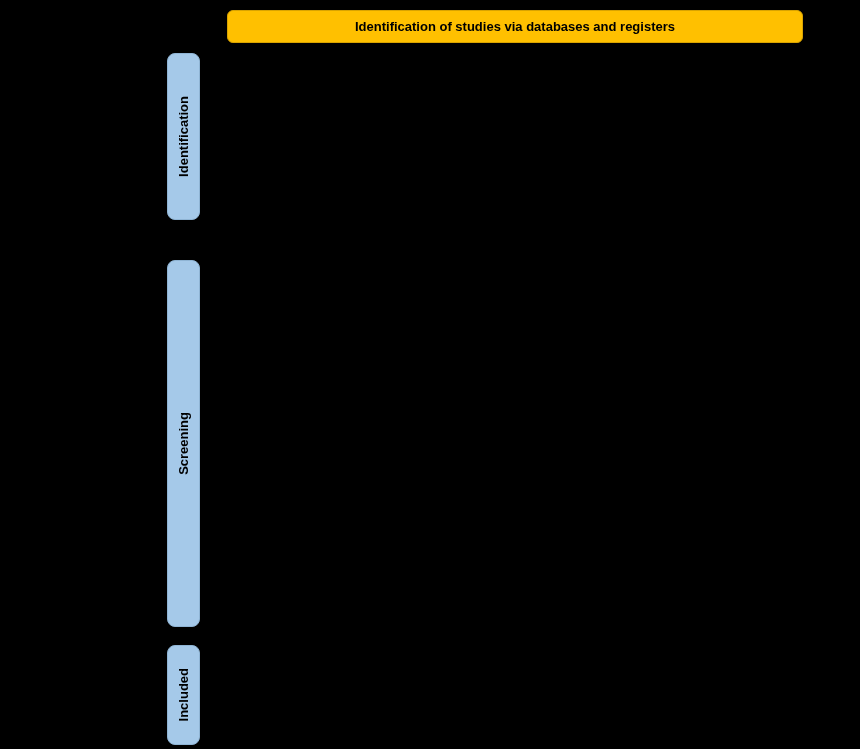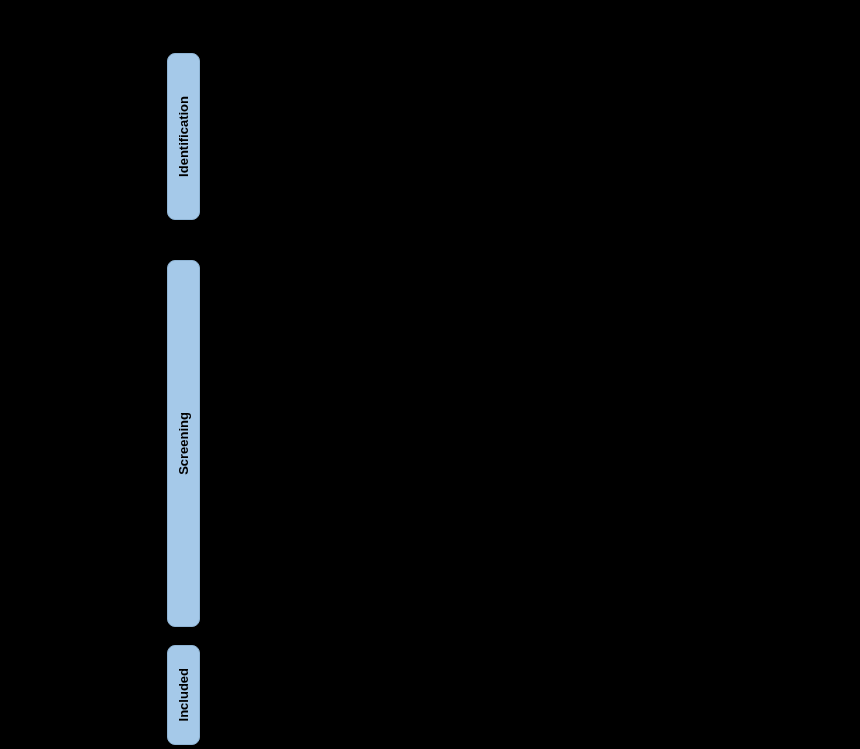--- a/index.html
+++ b/index.html
@@ -64,20 +64,23 @@
     font-size: 13px;
     font-weight: bold;
     white-space: nowrap;
   }
 </style>
 </head>
 <body>
 
 <div class="canvas">
 
+  <div class="banner">
+    <span class="banner-text">Identification of studies via databases and registers</span>
+  </div>
 
   <div class="phase phase-identification">
     <span class="vtext">Identification</span>
   </div>
 
   <div class="phase phase-screening">
     <span class="vtext">Screening</span>
   </div>
 
   <div class="phase phase-included">

